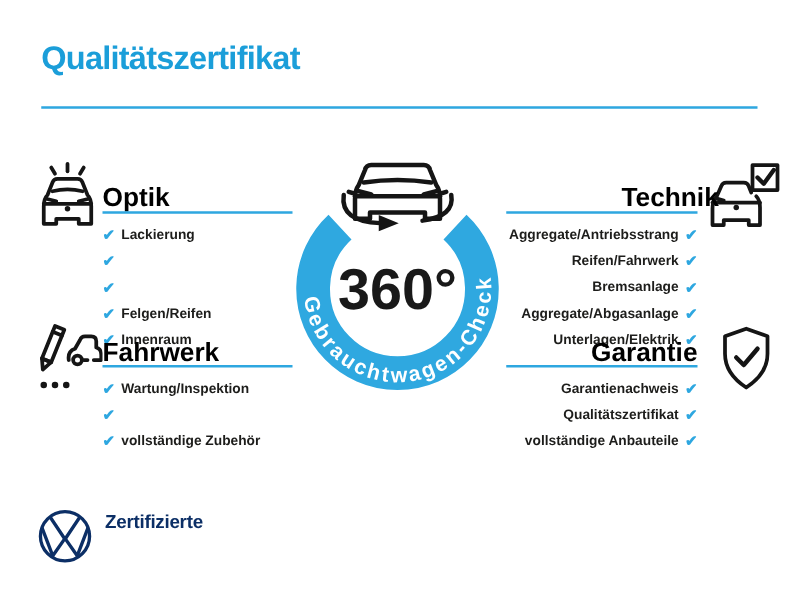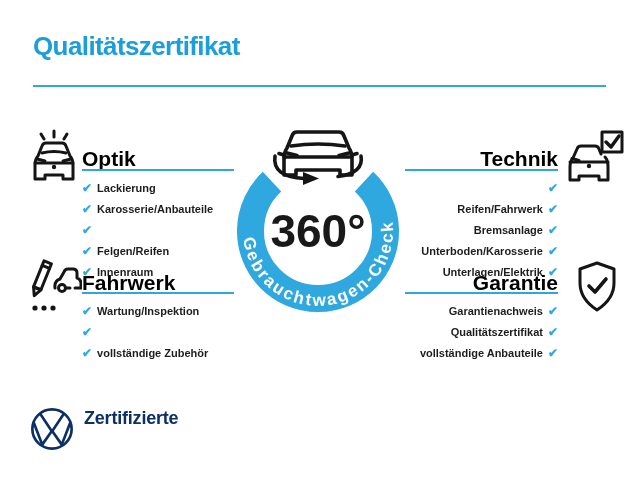--- a/index.html
+++ b/index.html
@@ -28,21 +28,21 @@
                 font-family:"Liberation Sans",sans-serif; }
   .degrees { fill:#191919; font-size:46px; font-weight:700; font-family:"Liberation Sans",sans-serif; }
 
   .stroke-ink { stroke:var(--icon_ink,#151515); fill:none; stroke-width:3;
                 stroke-linecap:round; stroke-linejoin:round; }
   .fill-ink { fill:var(--icon_ink,#151515); stroke:none; }
   .stroke-navy { stroke:var(--navy,#0c2f66); fill:none; stroke-width:2.8;
                  stroke-linecap:round; stroke-linejoin:round; }
 
   .icon { position:absolute; }
-  .brand { position:absolute; left:84px; top:408px; font-size:18px; font-weight:700;
+  .brand { position:absolute; left:84px; top:408px; font-size:15px; font-weight:700;
            color:var(--navy,#0c2f66); line-height:20px; letter-spacing:-0.2px; }
 </style>
 </head>
 <body>
 
 <div class="canvas">
 
   <div class="page-title">Qualitätszertifikat</div>
   <div class="title-rule"></div>
 
@@ -61,21 +61,20 @@
   </svg>
   <div class="sec-header" style="left:82px;top:147px">Optik</div>
   <div class="sec-rule" style="left:82px;top:169px;width:152px"></div>
   <div class="items" style="left:82px;top:177px">
     <div class="item">
         <span class="check">✔</span>
         <span>Lackierung</span>
       </div>
     <div class="item">
         <span class="check">✔</span>
-        <span>Karosserie/Anbauteile</span>
       </div>
     <div class="item">
         <span class="check">✔</span>
       </div>
     <div class="item">
         <span class="check">✔</span>
         <span>Felgen/Reifen</span>
       </div>
     <div class="item">
         <span class="check">✔</span>
@@ -86,36 +85,37 @@
   <svg class="icon" style="left:564px;top:129px" width="64" height="54" viewBox="0 0 64 54">
     <g class="stroke-ink">
       <path d="M37,25 L35,20 Q34,17 31,17 L17,17 Q14,17 13,20 L9,29 Q6,32 6,38 L6,51 L15,51 L15,47 L35,47 L35,51 L44,51 L44,37 Q44,31 41,28"></path>
       <path d="M6,33 L44,33"></path>
       <path d="M8,29.5 L15,31.5"></path>
       <rect x="38" y="3" width="20" height="20"></rect>
       <path d="M42,13 L47,18 L55,7" style="stroke-width:3.5"></path>
     </g>
     <circle class="fill-ink" cx="25" cy="37" r="2.2"></circle>
   </svg>
-  <div class="sec-header right" style="left:405px;top:147px;width:153px">Technik</div>
+  <div class="sec-header right" style="left:422px;top:147px;width:153px">Technik</div>
   <div class="sec-rule" style="left:405px;top:169px;width:153px"></div>
   <div class="items right" style="left:358px;top:177px">
     <div class="item">
+        <span>Aggregate/Antriebsstrang</span>
         <span class="check">✔</span>
       </div>
     <div class="item">
         <span>Reifen/Fahrwerk</span>
         <span class="check">✔</span>
       </div>
     <div class="item">
         <span>Bremsanlage</span>
         <span class="check">✔</span>
       </div>
     <div class="item">
-        <span>Unterboden/Karosserie</span>
+        <span>Aggregate/Abgasanlage</span>
         <span class="check">✔</span>
       </div>
     <div class="item">
         <span>Unterlagen/Elektrik</span>
         <span class="check">✔</span>
       </div>
   </div>
 
   <svg class="icon" style="left:26px;top:257px" width="56" height="56" viewBox="0 0 56 56">
     <g class="stroke-ink">

